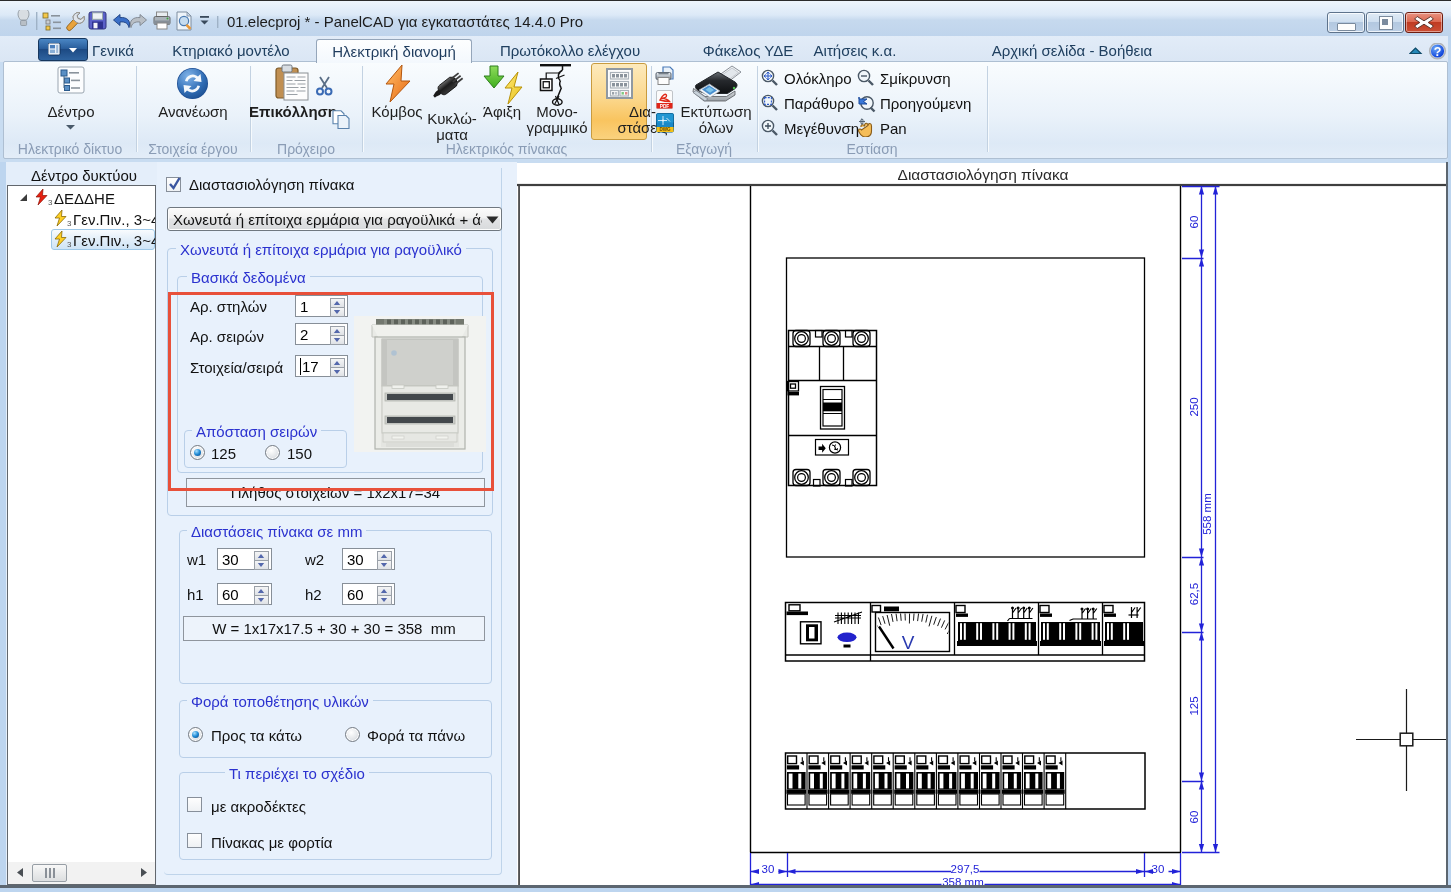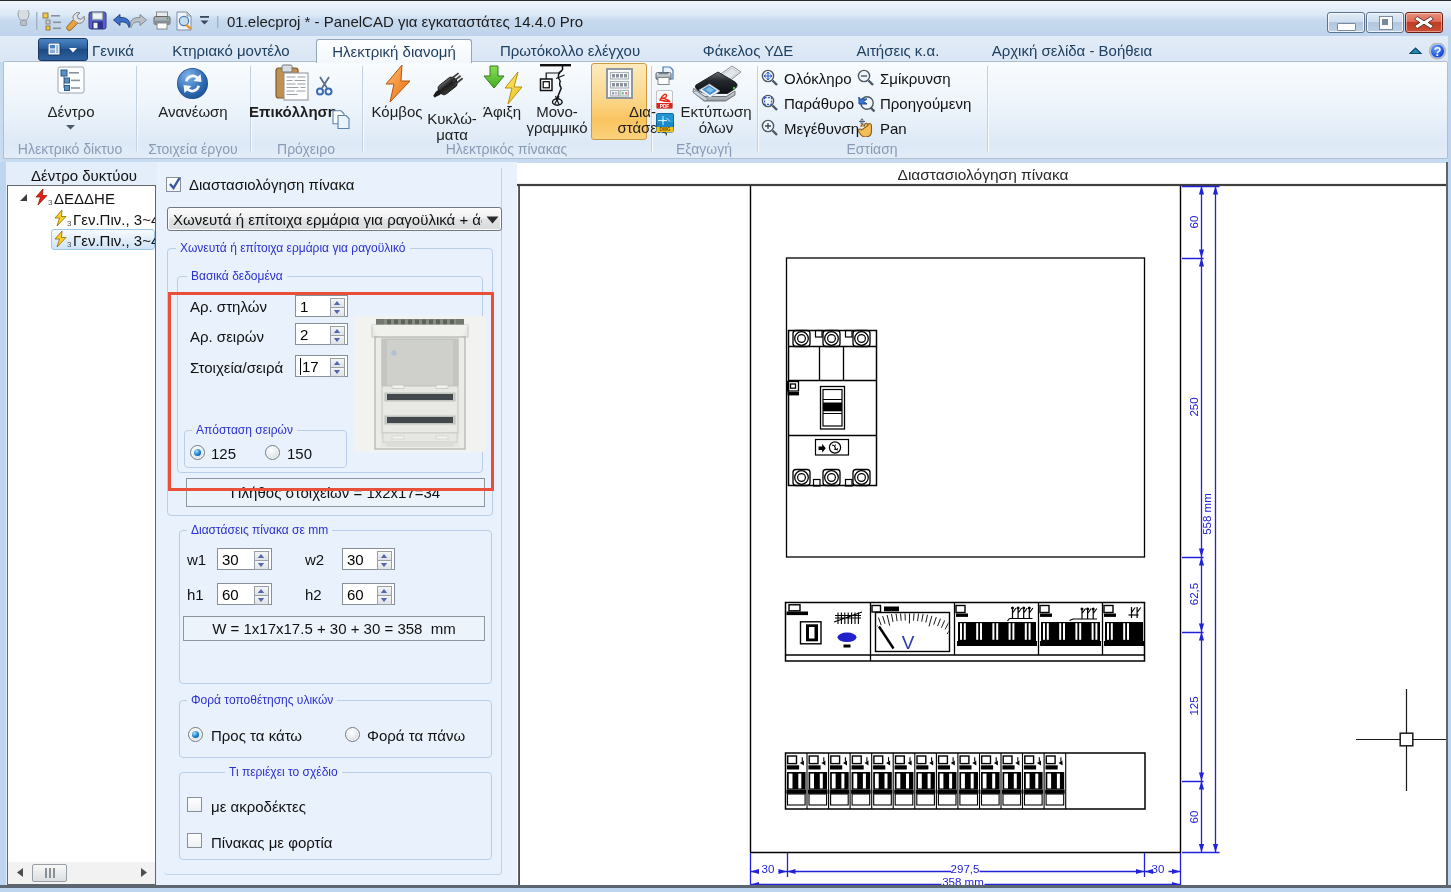--- a/index.html
+++ b/index.html
@@ -18,21 +18,21 @@
 #ribbon{left:3px;top:61px;width:1445px;height:98px;background:linear-gradient(#f9fcfe,#eaf2fa 55%,#dde9f6 85%,#e3edf8);border:1px solid #aebfd2;border-radius:2px;box-sizing:border-box;}
 .gsep{top:66px;height:86px;width:1px;background:#c3d2e2;box-shadow:1px 0 0 #f6fafd;}
 .glabel{top:141px;height:15px;font-size:14px;color:#8a9cb5;text-align:center;}
 .blabel{font-size:15px;color:#1e1e1e;text-align:center;line-height:16px;}
 
 #treepanel{left:0;top:162px;width:157px;height:723px;background:#e4eefa;}
 #treebox{left:7px;top:185px;width:149px;height:700px;background:#fff;border:1px solid #62676d;box-sizing:border-box;overflow:hidden;}
 #formpanel{left:157px;top:162px;width:360px;height:723px;background:#e8f1fc;}
 #viewport{left:517px;top:163px;width:931px;height:722px;background:#fff;}
 .fs{border:1px solid #b9cfe8;border-radius:4px;box-sizing:border-box;}
-.leg{font-size:12px;color:#2b32cf;background:#e8f1fc;padding:0 4px;white-space:nowrap;}
+.leg{font-size:15px;color:#2b32cf;background:#e8f1fc;padding:0 4px;white-space:nowrap;}
 .lbl{font-size:15px;color:#111;white-space:nowrap;}
 .ibox{border:1px solid #8f959d;background:#edf3fb;font-size:15px;color:#111;text-align:center;box-sizing:border-box;}
 .spin{background:#fff;border:1px solid #878f98;box-sizing:border-box;}
 .spin .v{position:absolute;left:4px;top:2px;font-size:15px;color:#000;}
 .spb{position:absolute;right:2px;width:13px;height:8px;background:linear-gradient(#f4f5f6,#dfe2e6);border:1px solid #9aa0a8;}
 .spb svg{position:absolute;left:1px;top:1px;}
 .radio{width:15px;height:15px;border-radius:50%;background:radial-gradient(circle at 40% 35%,#ffffff 0%,#e4e7ea 55%,#c6cbd1 100%);border:1.5px solid #747b83;box-shadow:inset 0 0 0 1px #fff;box-sizing:border-box;}
 .radio.sel::after{content:"";position:absolute;left:2.5px;top:2.5px;width:7px;height:7px;border-radius:50%;background:radial-gradient(circle at 35% 30%,#a8e0ff 0%,#1f8ad4 50%,#083e7e 100%);}
 .chk{width:15px;height:15px;background:linear-gradient(#fefefe,#eef1f4);border:1px solid #878f9a;box-sizing:border-box;}
 </style></head>
@@ -109,21 +109,21 @@
     <rect x="2" y="2" width="5" height="3.4" fill="#4a7ebc"></rect>
       <rect x="2" y="6.6" width="5" height="3.4" fill="#88aed6"></rect>
     <rect x="8.2" y="2" width="2" height="8" fill="#9cb8d8"></rect>
     <path d="M21 5 h8 l-4 4.6z" fill="#fff"></path>
   </svg>
   <div class="abs tab" style="left:75px;width:76px;">Γενικά</div>
   <div class="abs tab" style="left:153px;width:156px;">Κτηριακό μοντέλο</div>
   <div class="abs tab active" style="left:316px;width:154px;">Ηλεκτρική διανομή</div>
   <div class="abs tab" style="left:482px;width:176px;">Πρωτόκολλο ελέγχου</div>
   <div class="abs tab" style="left:688px;width:120px;">Φάκελος ΥΔΕ</div>
-  <div class="abs tab" style="left:838px;width:120px;">Αιτήσεις κ.α.</div>
+  <div class="abs tab" style="left:795px;width:120px;">Αιτήσεις κ.α.</div>
   <div class="abs tab" style="left:978px;width:188px;">Αρχική σελίδα - Βοήθεια</div>
   <svg class="abs" style="left:1409px;top:43px" width="40" height="17" viewBox="0 0 40 17">
     <path d="M1 10.5 l5.5-5.5 5.5 5.5z" fill="#2488b8" stroke="#0e4a68" stroke-width="1.2"></path>
     <circle cx="28.5" cy="8" r="7.8" fill="none" stroke="#b0b4b8" stroke-width="1.6"></circle>
     <circle cx="28.5" cy="8" r="6.6" fill="url(#helpg)"></circle>
     <defs>
         <radialGradient id="helpg" cx="0.35" cy="0.3" r="1">
           <stop offset="0" stop-color="#6aa8f8"></stop>
           <stop offset="0.6" stop-color="#1a50e0"></stop>
           <stop offset="1" stop-color="#0a2ab0"></stop>

